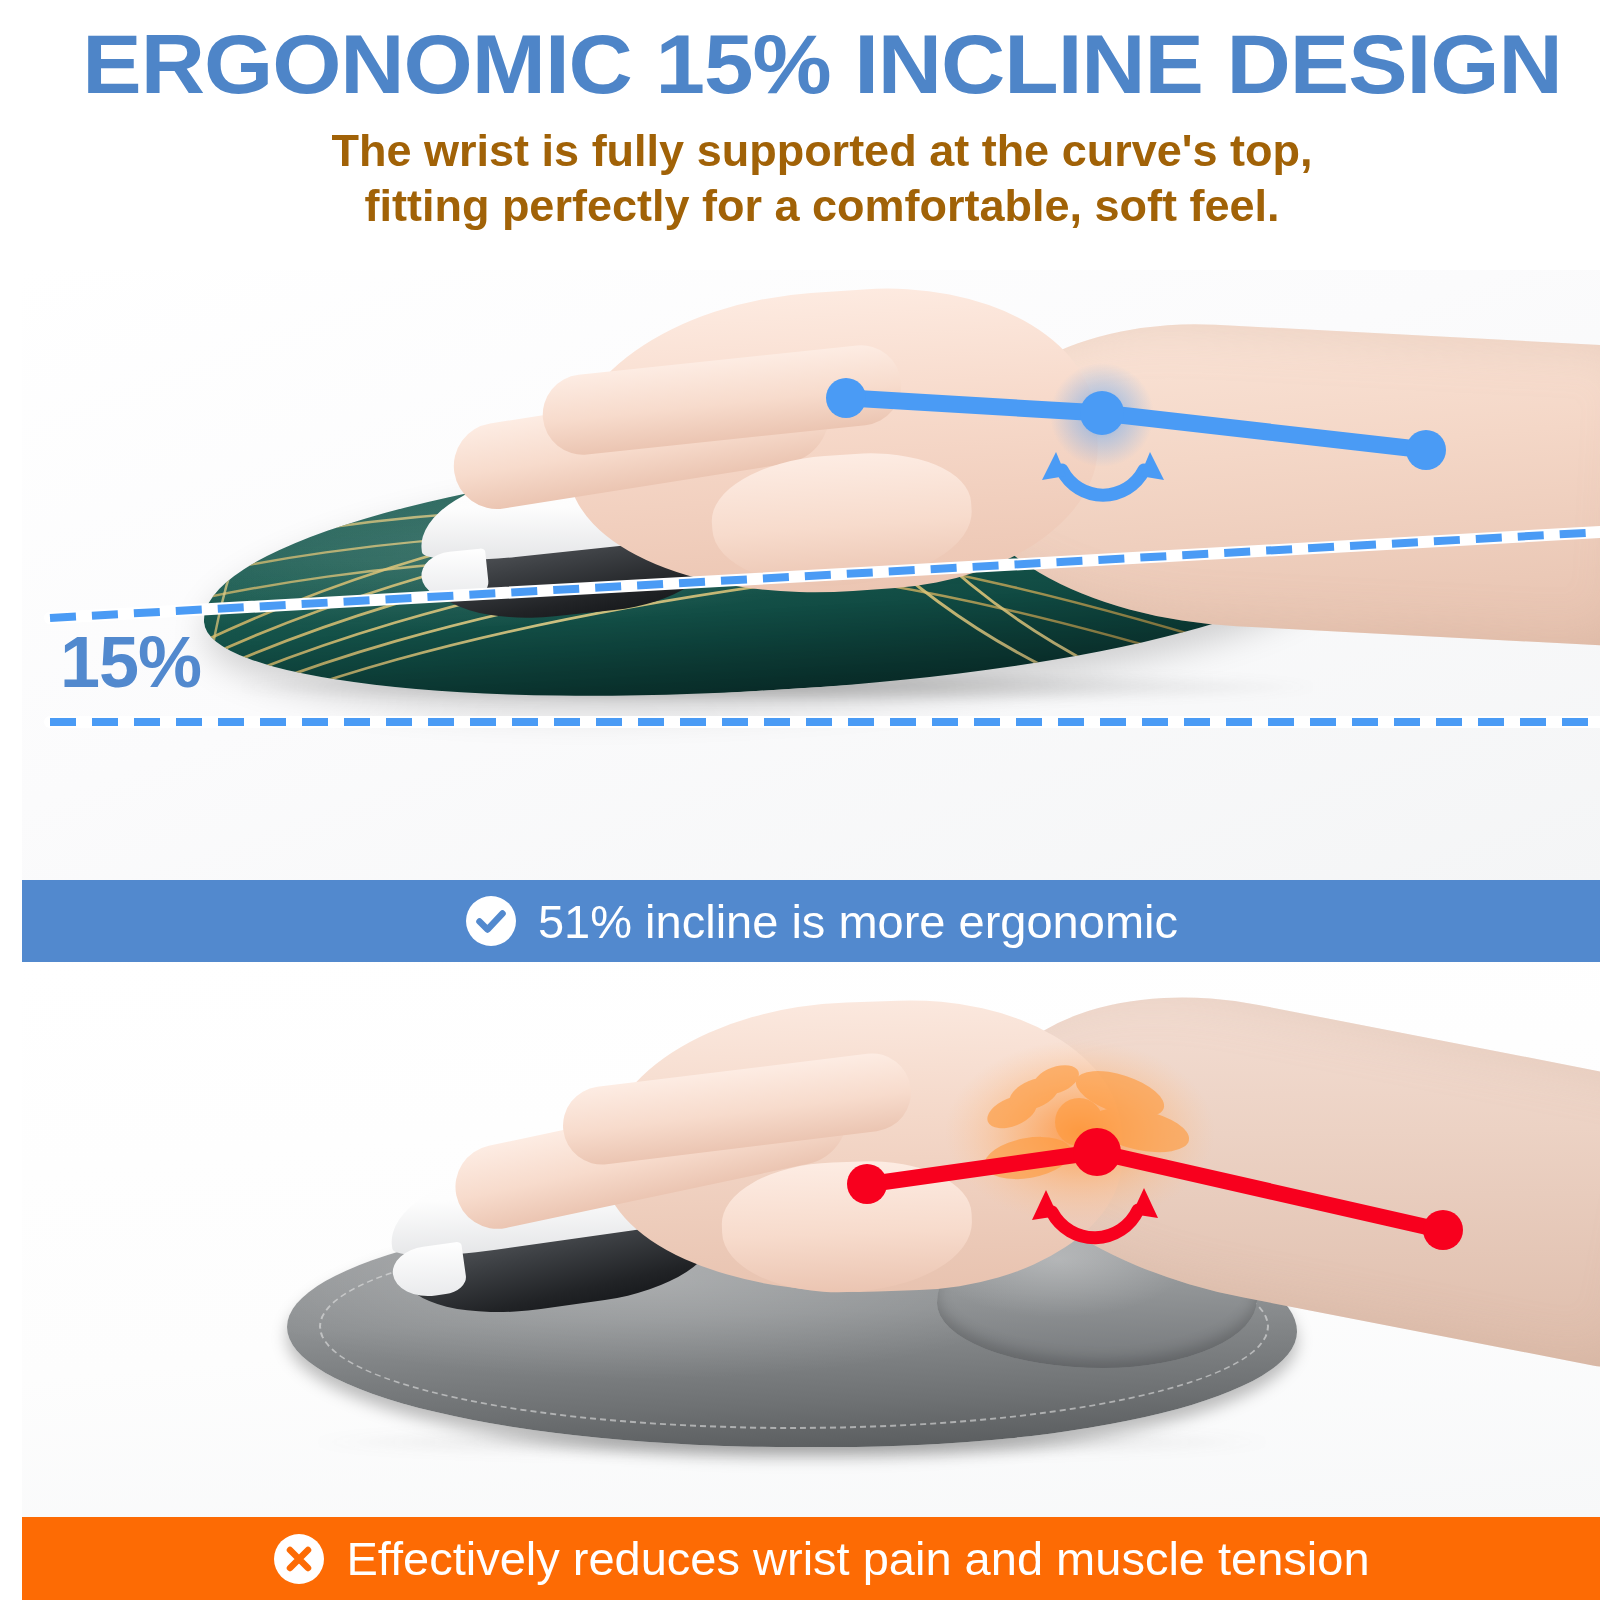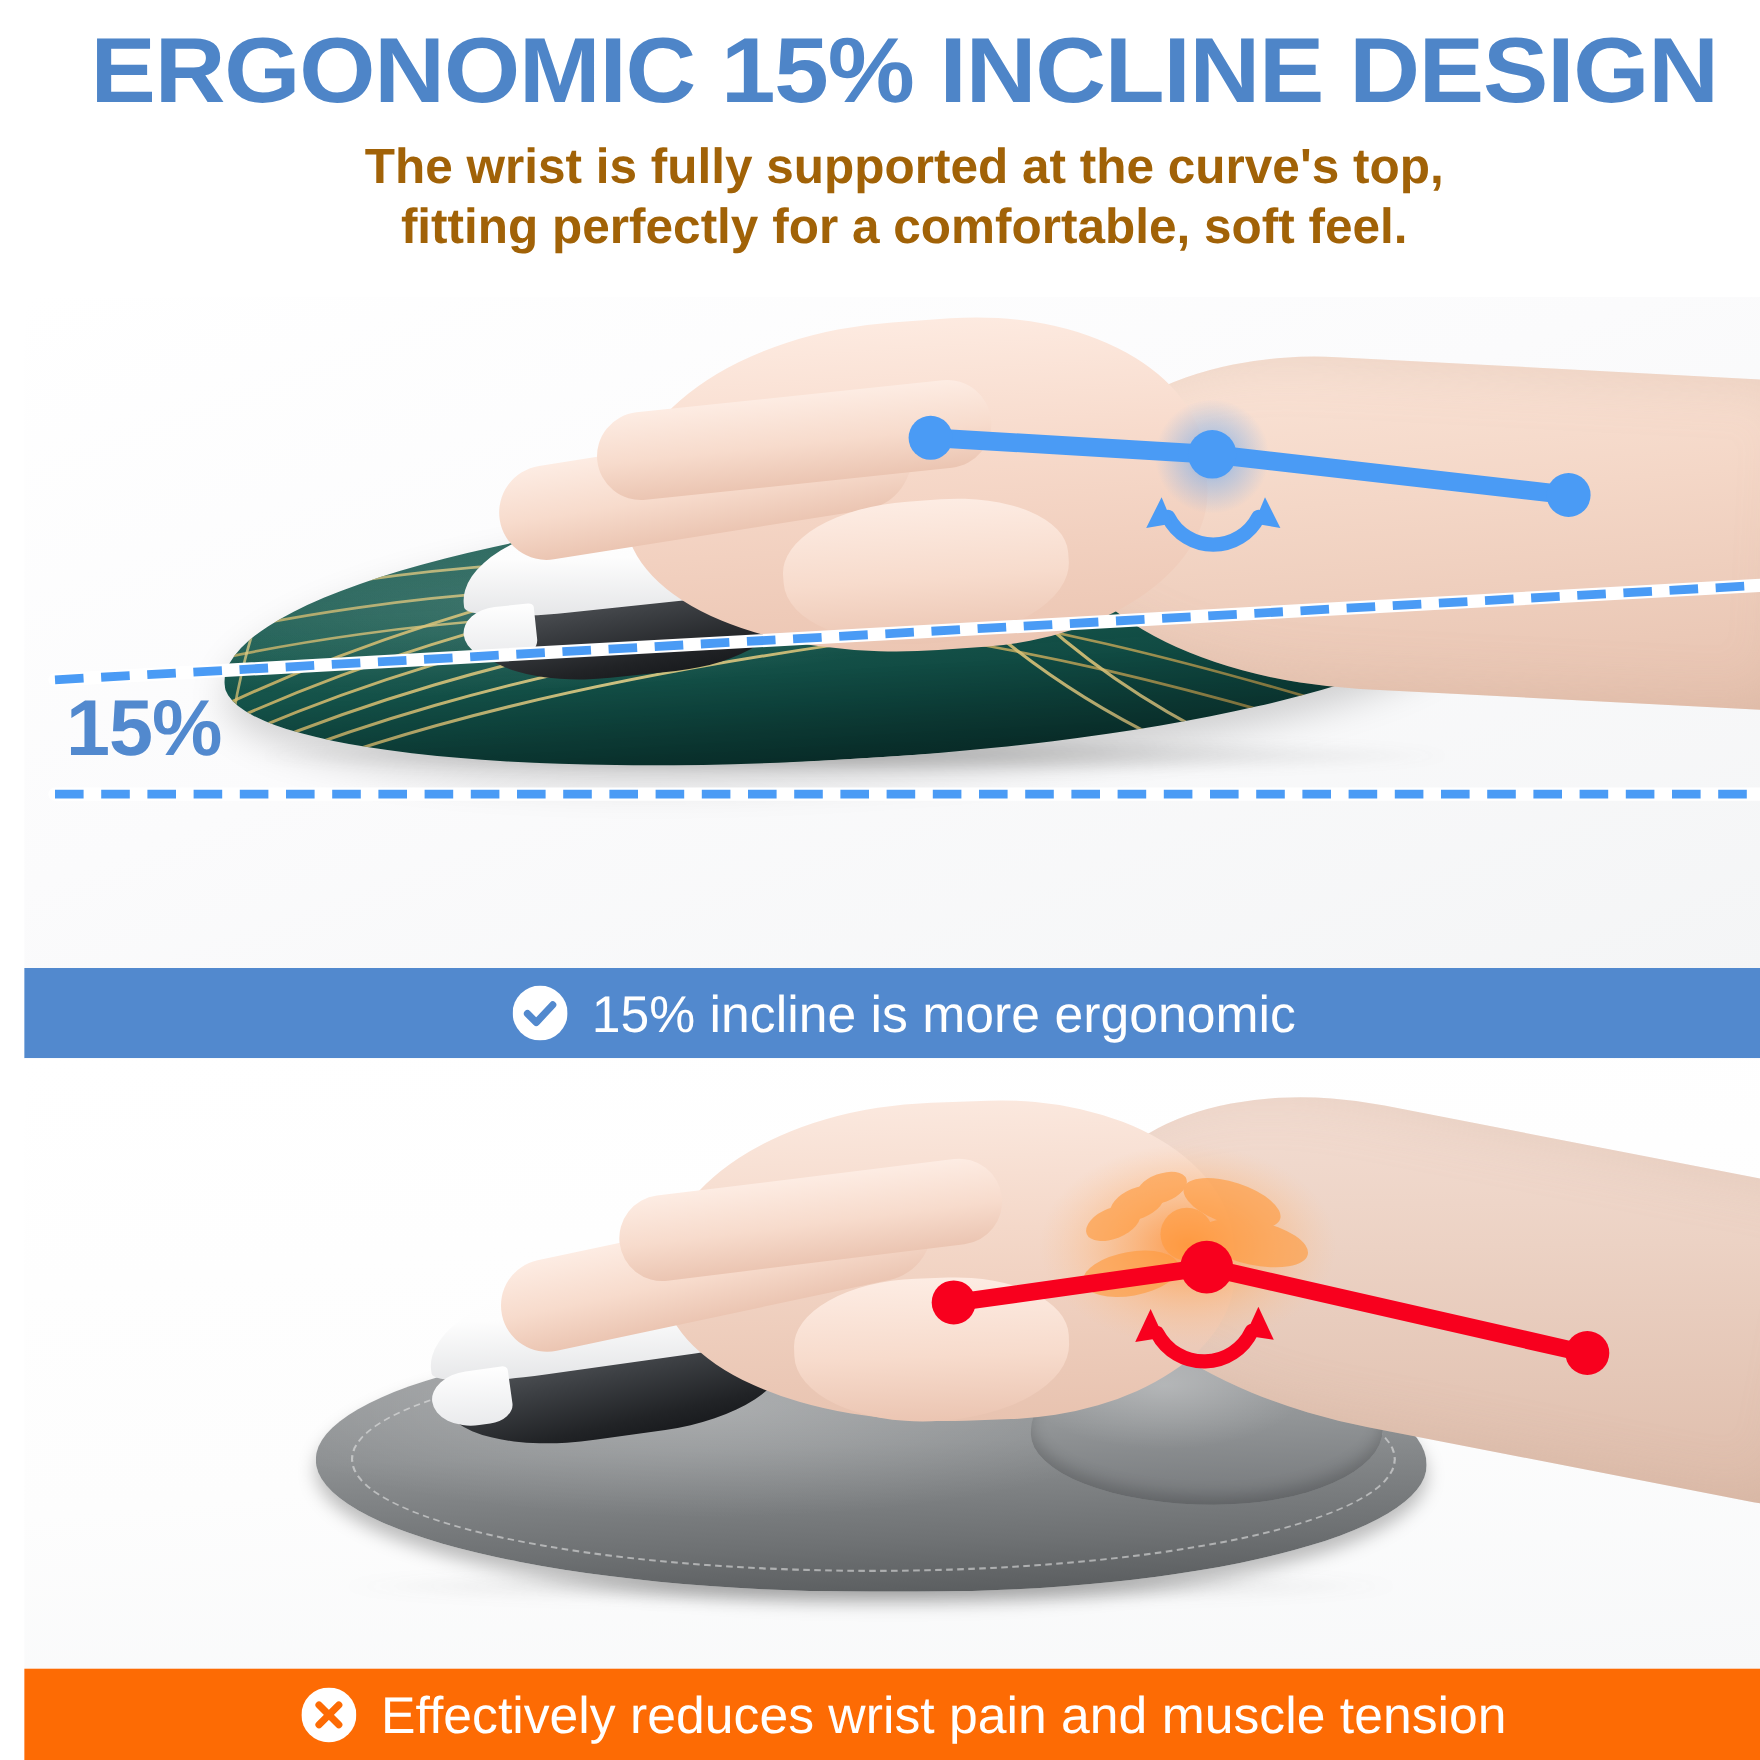--- a/index.html
+++ b/index.html
@@ -362,21 +362,21 @@
     </svg>
 
     <div class="pct-label">15%</div>
   </div>
 
   <div class="banner banner-blue">
     <svg class="badge-icon" width="50" height="50" viewBox="0 0 50 50">
       <circle cx="25" cy="25" r="25" fill="#ffffff"></circle>
       <path d="M13.5,25.5 L21.5,33.5 L36.5,17.5" stroke="#5289ce" stroke-width="6.5" fill="none" stroke-linecap="round" stroke-linejoin="round"></path>
     </svg>
-    <span class="banner-text">15% incline is more ergonomic</span>
+    <span class="banner-text">51% incline is more ergonomic</span>
   </div>
 
   <div class="panel panel-bottom">
 
     <div class="mp-shadow"></div>
 
     <div class="mousepad">
       <div class="mp-edge"></div>
       <div class="mp-body">
         <div class="mp-stitch"></div>

